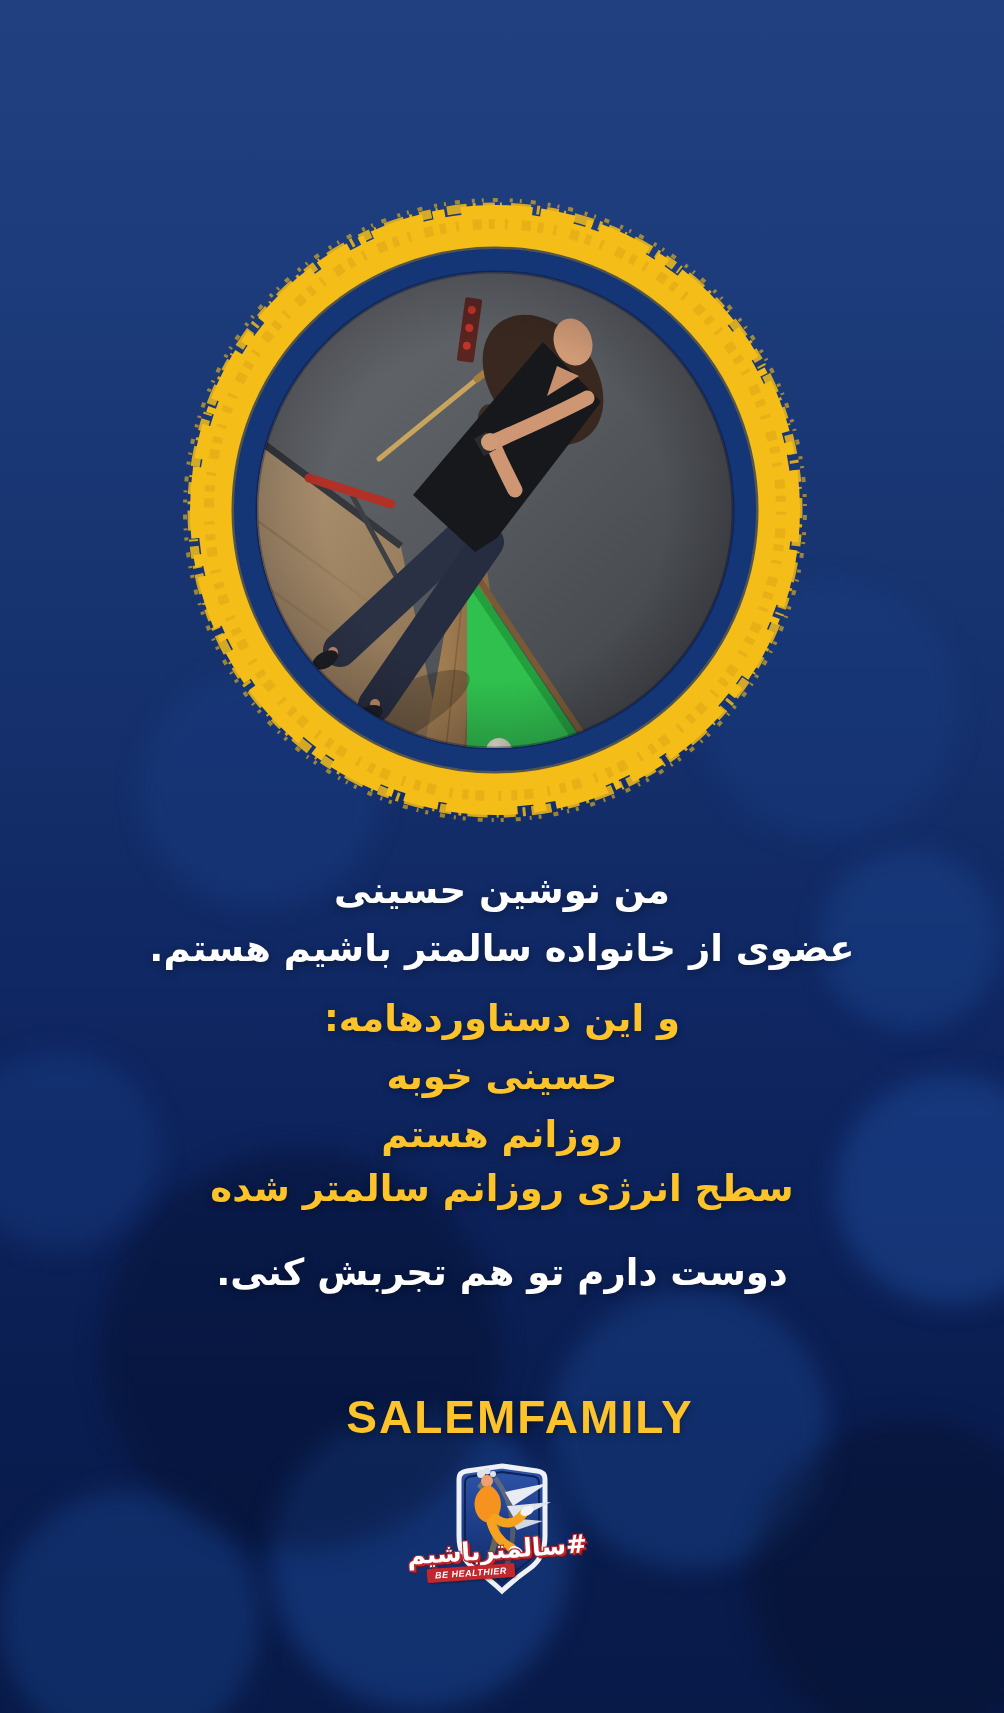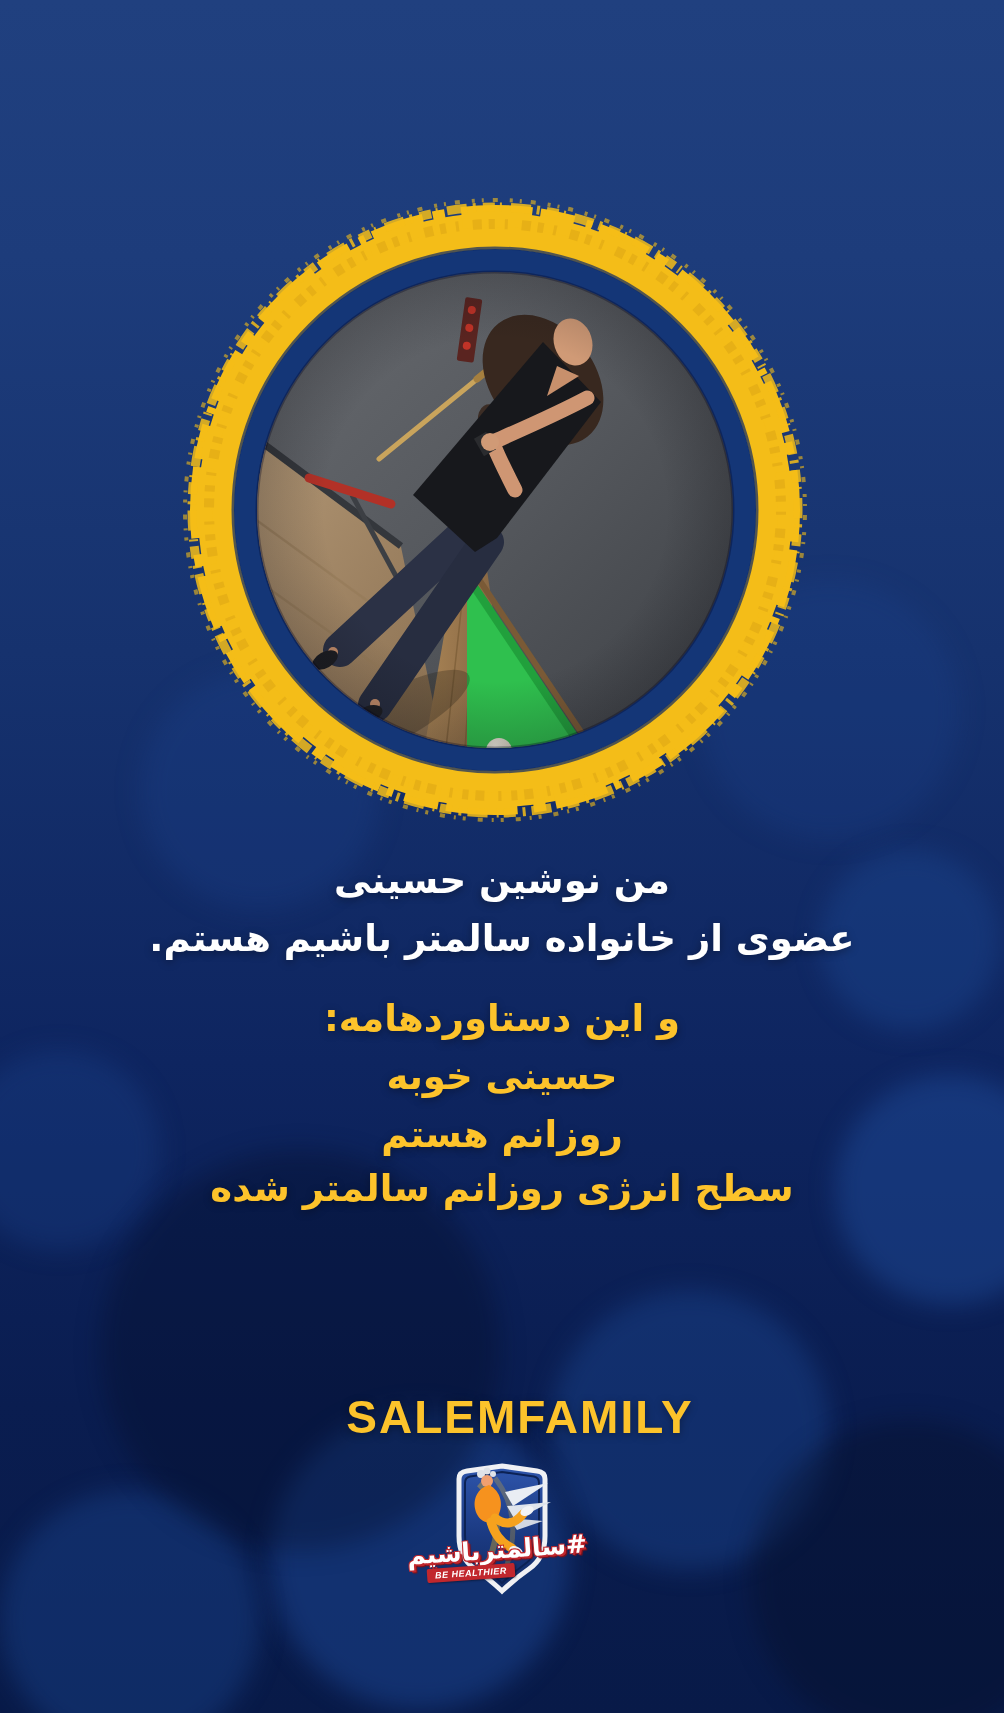--- a/index.html
+++ b/index.html
@@ -7,21 +7,21 @@
     position:relative;width:1004px;height:1713px;overflow:hidden;
     background:linear-gradient(180deg,#20407f 0%,#1d3c7b 15%,#16326e 38%,#0e2560 62%,#0a1d50 82%,#081a48 100%);
     font-family:"DejaVu Sans",sans-serif;
   }
   .bokeh{position:absolute;border-radius:50%;filter:blur(12px);}
   .txt{
     position:absolute;left:0;right:0;text-align:center;
     font-weight:bold;font-size:37px;line-height:1.25;
     text-shadow:0 2px 8px rgba(0,0,0,.35);
   }
-  .txt.white{color:#ffffff;}
+  .txt.white{color:#ffffff;margin-top:10px;}
   .txt.yellow{color:#fdc32b;}
   .promo{
     position:absolute;left:0;right:0;top:1390px;text-align:center;
     font-family:"Liberation Sans",sans-serif;font-weight:bold;
     font-size:46px;letter-spacing:2px;color:#fcc32b;
     text-shadow:0 2px 8px rgba(0,0,0,.35);
     padding-left:36px;
   }
   .medallion{position:absolute;left:175px;top:190px;width:640px;height:640px;}
   .logo{position:absolute;left:417px;top:1462px;width:170px;height:140px;}
@@ -170,20 +170,21 @@
       <circle cx="320" cy="320" r="238" fill="none" stroke="rgba(0,0,30,.3)" stroke-width="3"></circle>
     </svg>
   </div>
 
   <div class="txt white" dir="rtl" style="top:858px">من نوشین حسینی</div>
   <div class="txt yellow" dir="rtl" style="top:996px">و این دستاوردهامه:</div>
   <div class="txt white" dir="rtl" style="top:916px">عضوی از خانواده سالمتر باشیم هستم.</div>
   <div class="txt yellow" dir="rtl" style="top:1054px">حسینی خوبه</div>
   <div class="txt yellow" dir="rtl" style="top:1112px">روزانم هستم</div>
   <div class="txt yellow" dir="rtl" style="top:1166px">سطح انرژی روزانم سالمتر شده</div>
+  <div class="txt white" dir="rtl" style="top:1240px">دوست دارم تو هم تجربش کنی.</div>
 
   <div class="promo">SALEMFAMILY</div>
 
   <div class="logo">
     <svg width="170" height="140" viewBox="0 0 170 140">
       <defs>
         <linearGradient id="shieldGrad" x1="0" y1="0" x2="0" y2="1">
           <stop offset="0" stop-color="#2e55ab"></stop>
           <stop offset="0.55" stop-color="#1b3a82"></stop>
           <stop offset="1" stop-color="#112a63"></stop>

